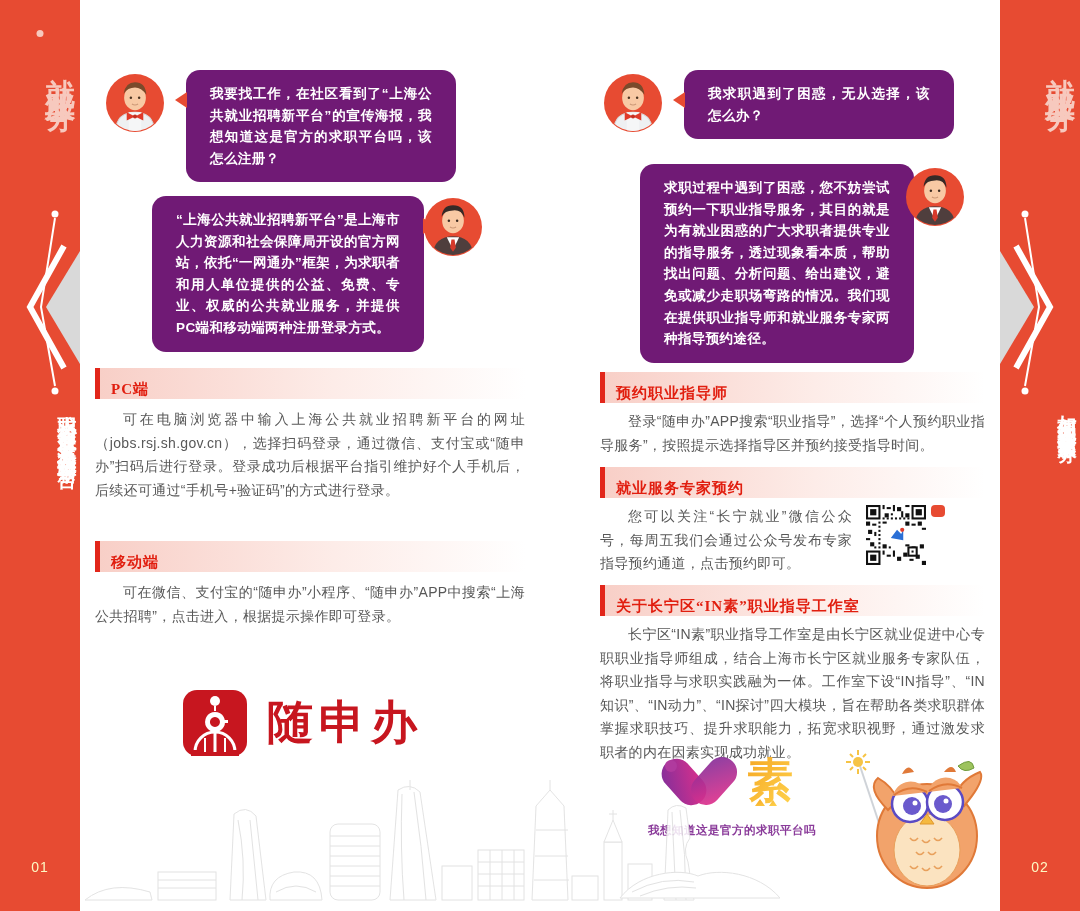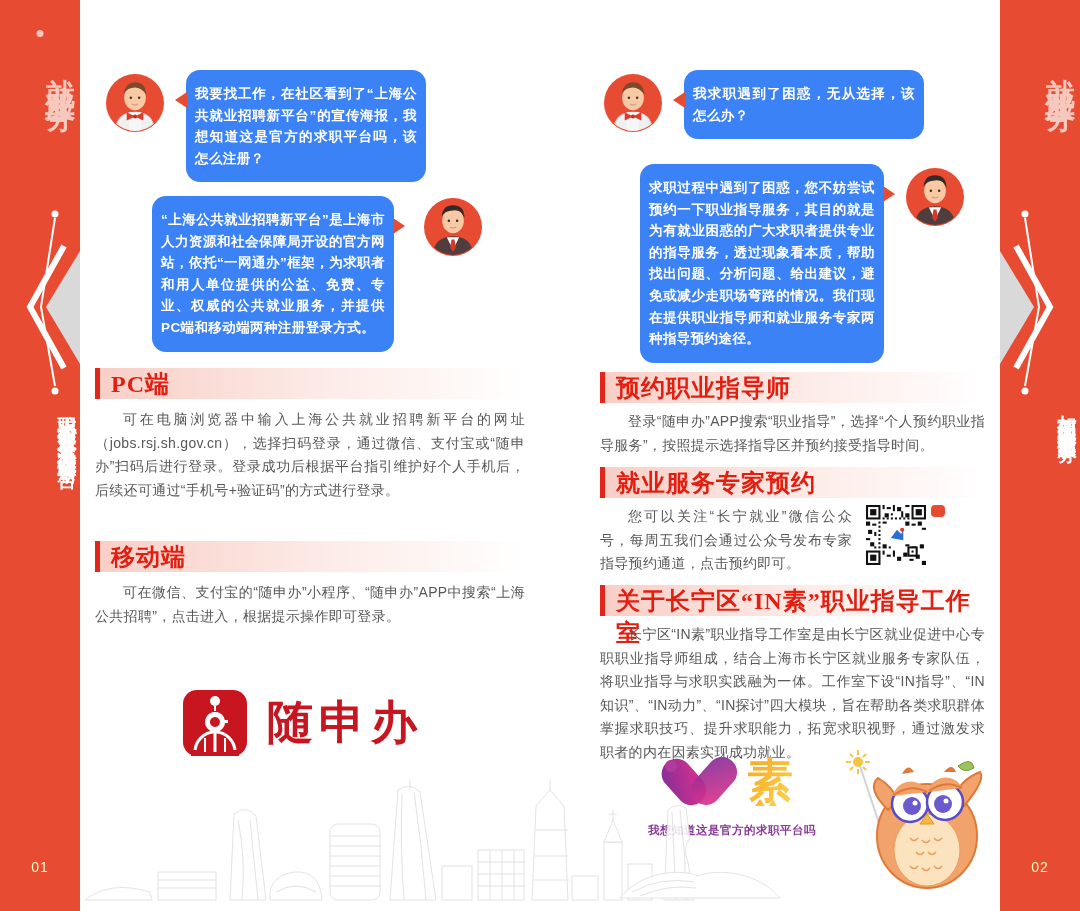--- a/index.html
+++ b/index.html
@@ -15,33 +15,33 @@
   .sb-title{position:absolute;top:54px;left:0;width:100%;display:flex;justify-content:center;
             font-size:30px;font-weight:bold;color:#f7c9be;letter-spacing:8px;}
   .sb-deco{position:absolute;top:206px;left:0;}
   .sb-sub{position:absolute;top:400px;left:0;width:100%;display:flex;justify-content:center;
           font-size:19px;font-weight:bold;color:#ffffff;letter-spacing:3px;}
   .sb-page{position:absolute;bottom:36px;left:0;width:100%;text-align:center;
            font-size:14px;color:#fef9c3;letter-spacing:1px;}
 
   
   .avatar{position:absolute;width:58px;height:58px;}
-  .bubble{position:absolute;background:#3b82f6;color:#ffffff;border-radius:14px;
-          padding:13px 9px;font-size:13.5px;font-weight:bold;line-height:1.6;
+  .bubble{position:absolute;background:#701a75;color:#ffffff;border-radius:14px;
+          padding:13px 24px;font-size:13.5px;font-weight:bold;line-height:1.6;
           text-align:justify;letter-spacing:.4px;}
   .tail{position:absolute;width:0;height:0;border-top:8px solid transparent;border-bottom:8px solid transparent;}
   .tail.to-left{left:-11px;top:22px;border-right:12px solid #e74b32;}
   .tail.to-right{right:-11px;top:22px;border-left:12px solid #e74b32;}
 
   
   .sec-h{position:absolute;height:31px;border-left:5px solid #e2261a;
          background:linear-gradient(90deg,#f8cfc7 0%,#fdece8 55%,#ffffff 100%);
-         display:flex;align-items:flex-start;padding-left:11px;box-sizing:border-box;
+         display:flex;align-items:flex-end;padding-left:11px;box-sizing:border-box;
          font-family:"Liberation Serif","DejaVu Serif",serif;font-weight:bold;
-         font-size:24px;color:#e11e0f;letter-spacing:1px;}
+         font-size:15px;color:#e11e0f;letter-spacing:1px;}
   .para{position:absolute;font-size:14px;color:#585858;line-height:1.68;
         text-align:justify;text-indent:2em;letter-spacing:.3px;}
 
   
   .ssb{position:absolute;left:181px;top:686px;display:flex;align-items:center;gap:18px;}
   .ssb-text{font-size:46px;font-weight:900;color:#c7161f;letter-spacing:6px;}
 
   
   .expert-row{position:absolute;display:flex;gap:14px;align-items:flex-start;}
   .qr-wrap{display:flex;gap:5px;align-items:flex-start;flex:none;}

